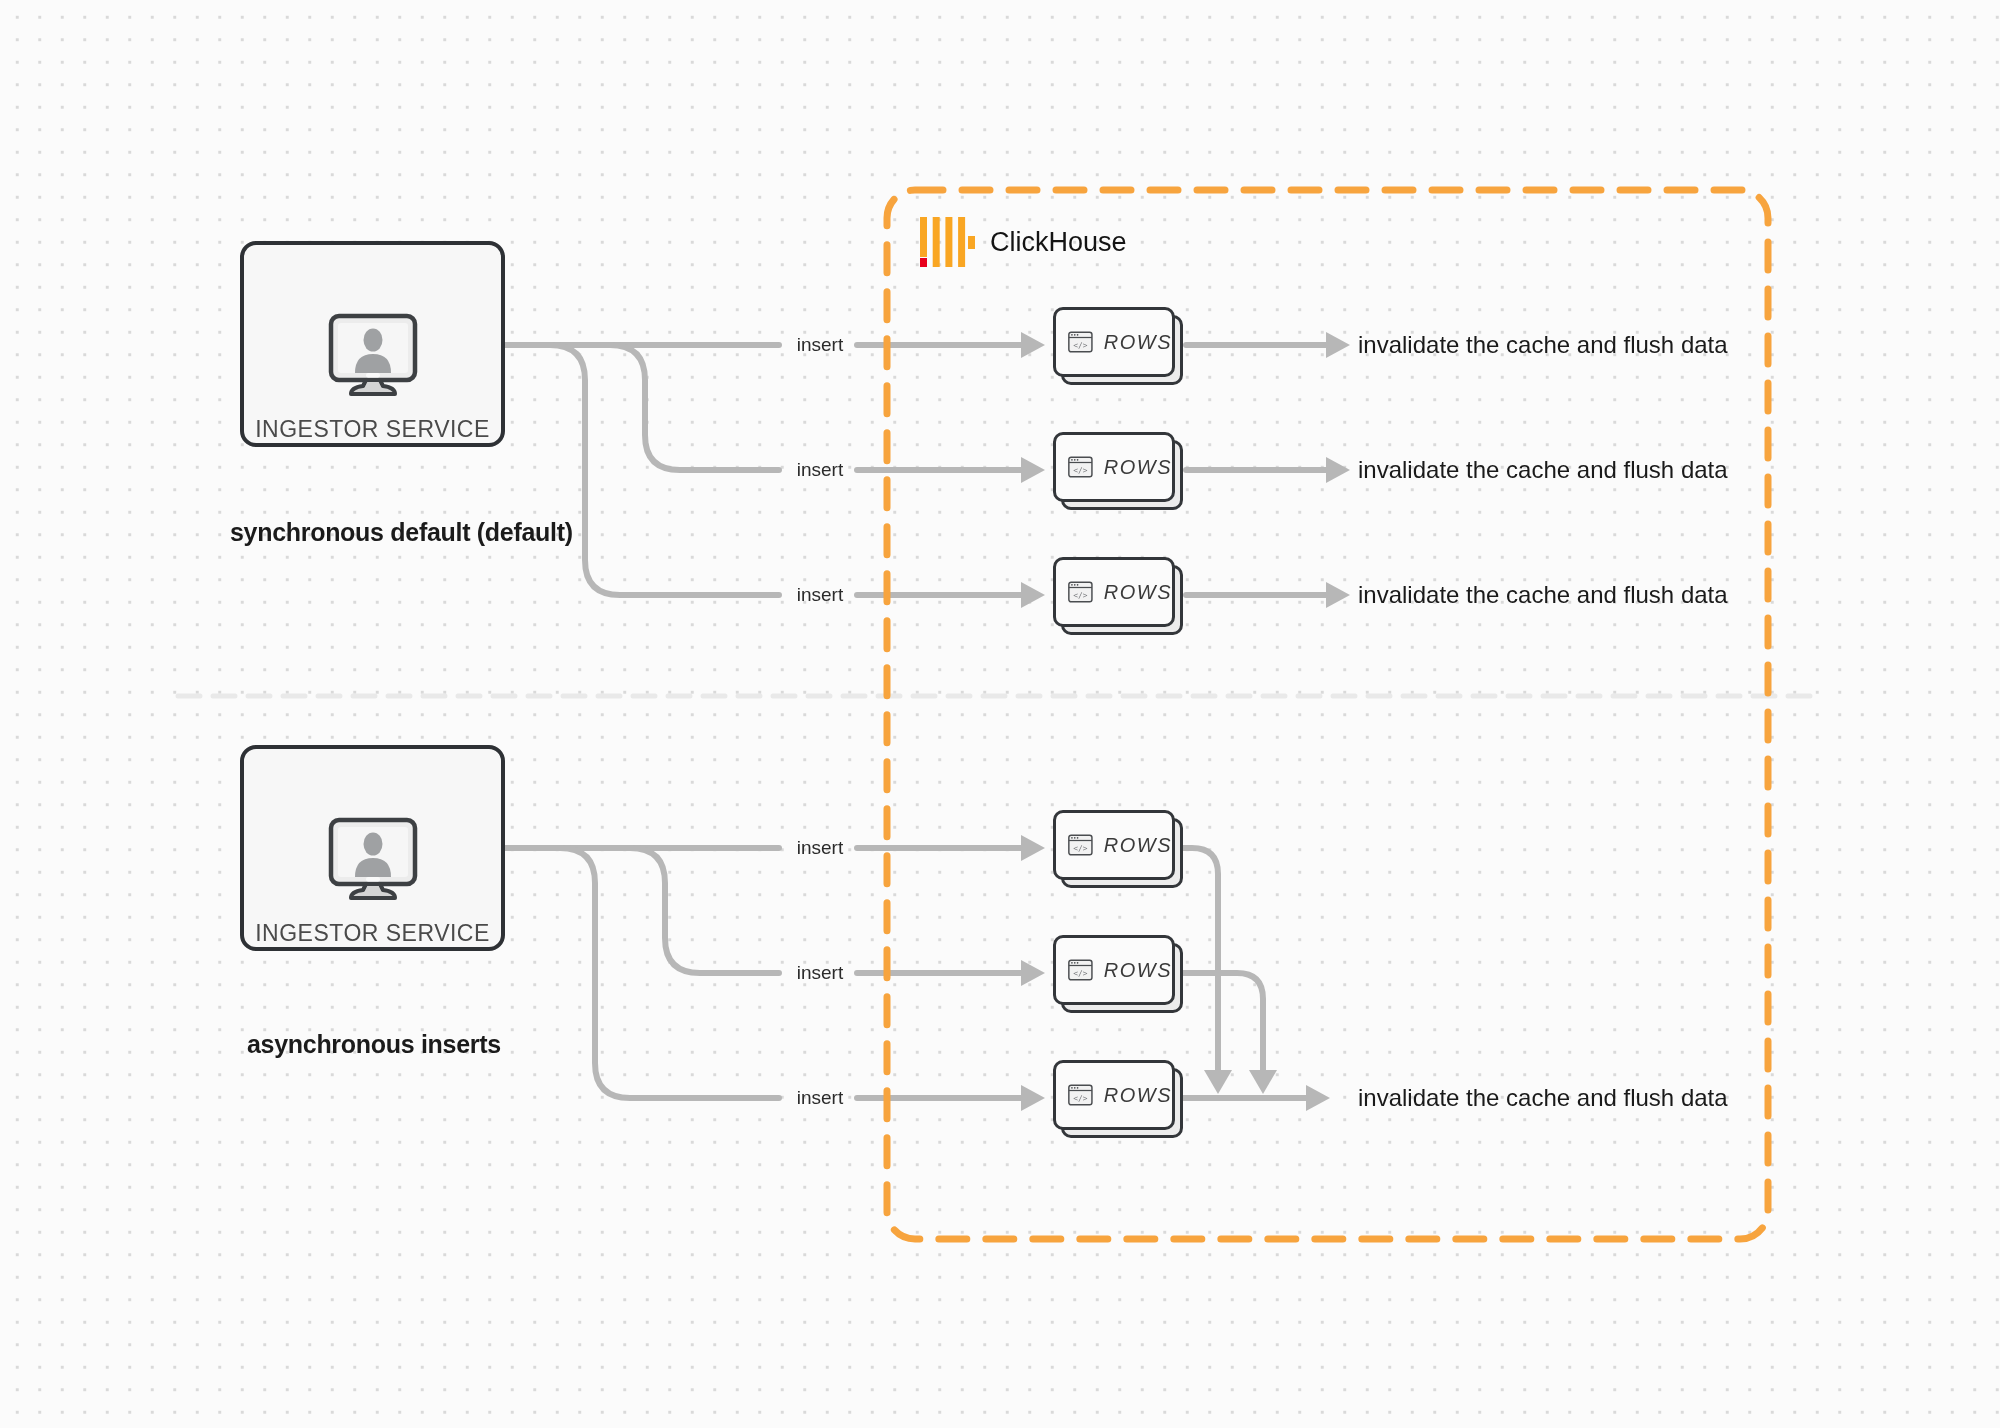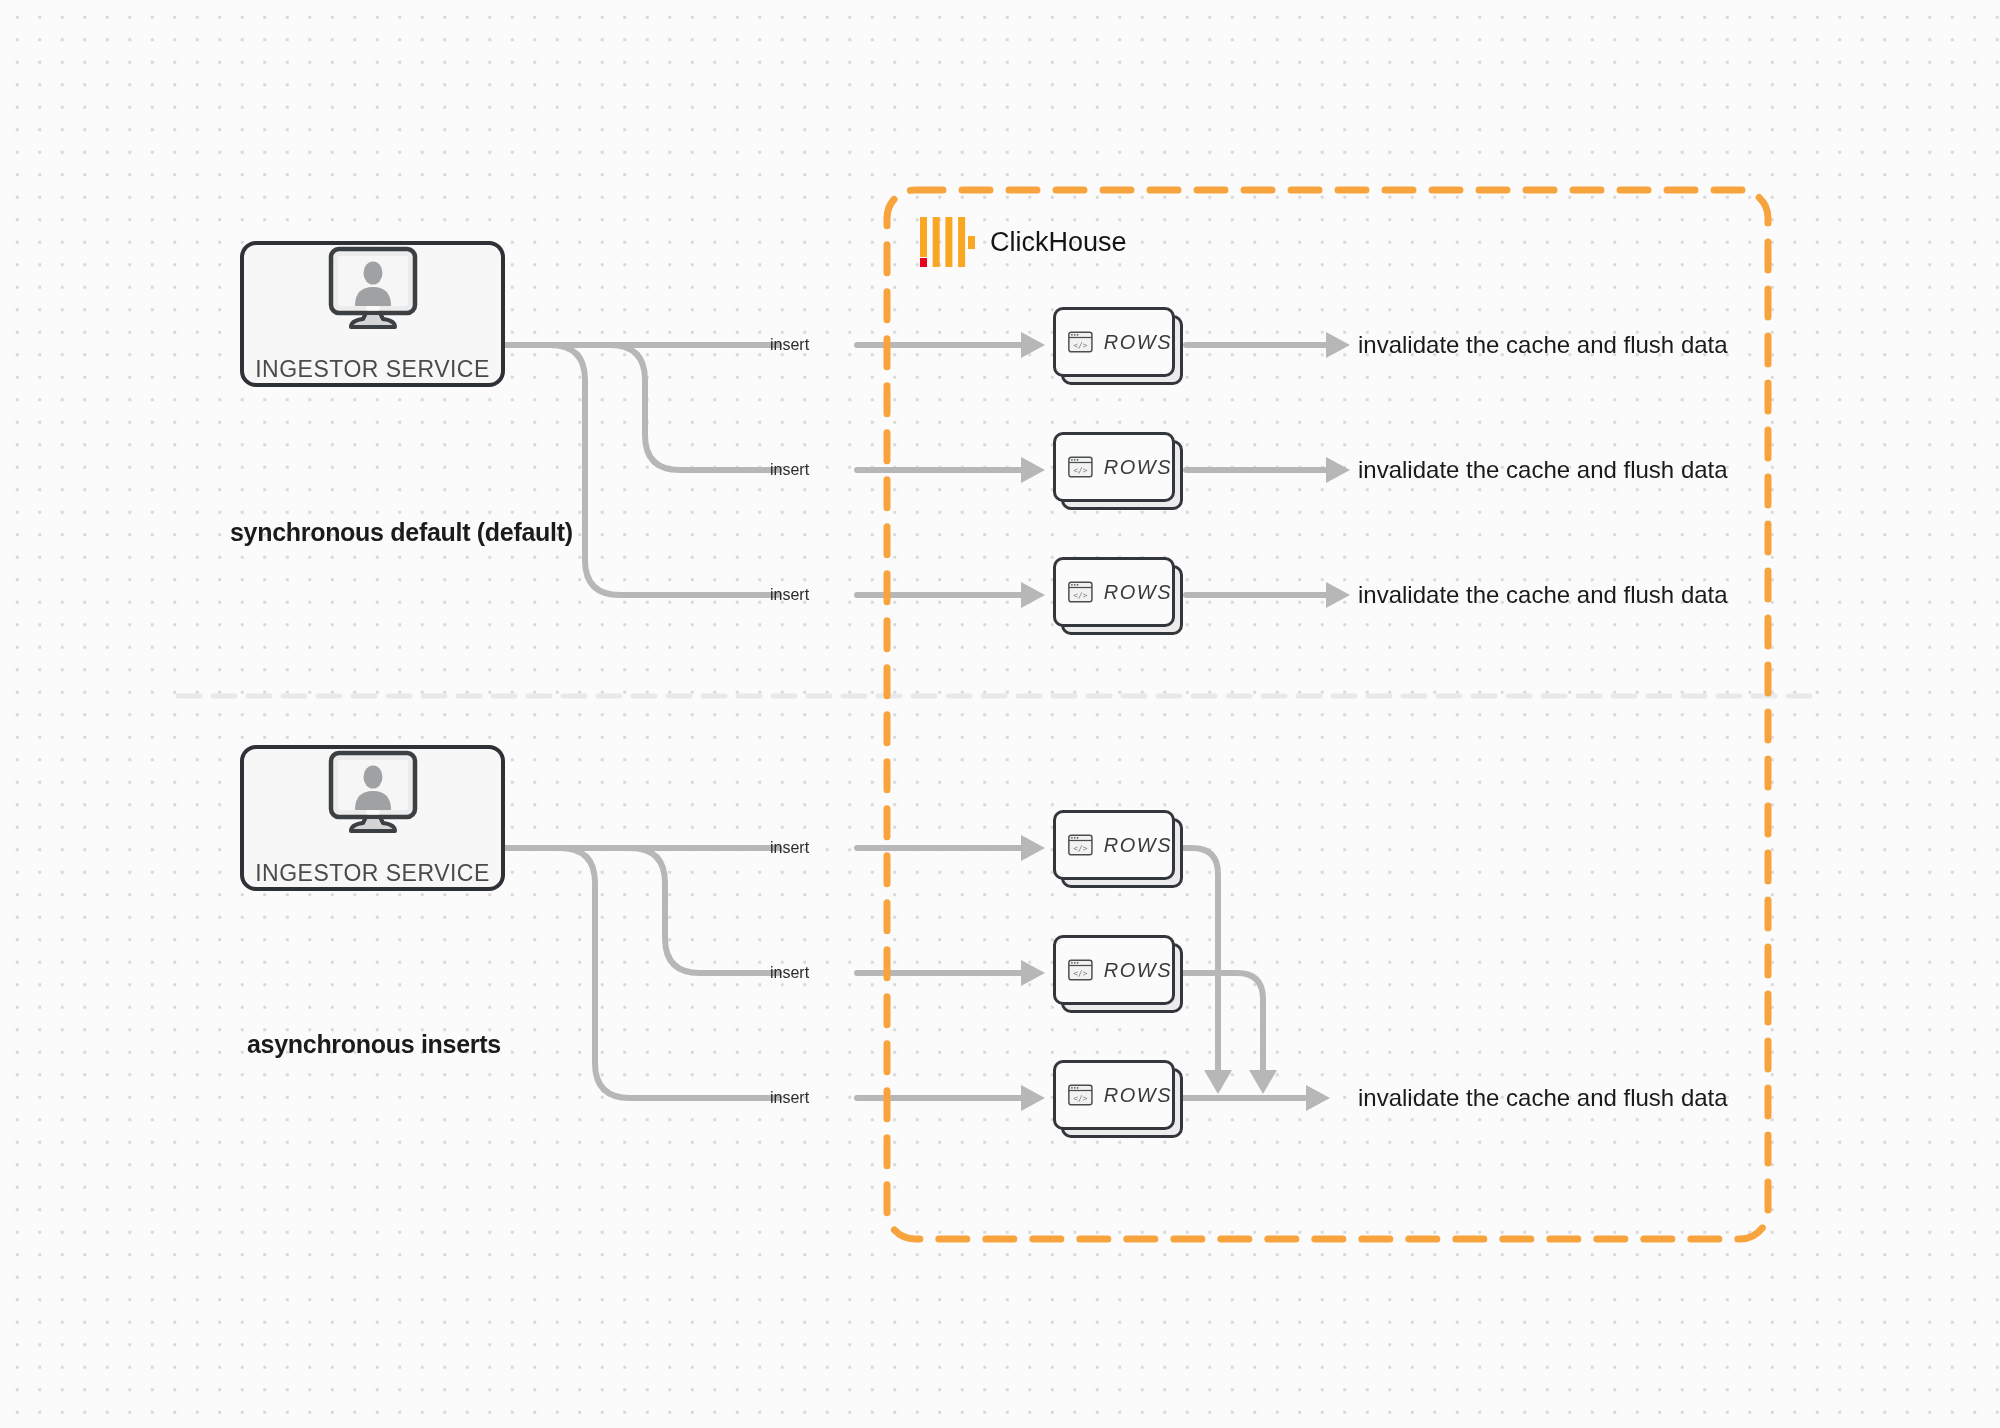--- a/index.html
+++ b/index.html
@@ -11,40 +11,40 @@
     background-color:#fbfbfb;
     background-image:radial-gradient(circle, #d9d9d9 1.6px, transparent 1.8px);
     background-size:22.5px 22.5px;
     background-position:6px 6px;
   }
   svg.wires{position:absolute;left:0;top:0;z-index:1;}
   .node{position:absolute;z-index:2;}
 
   
   .ingestor-box{
-    width:265px;height:146px;
+    width:265px;height:206px;
     box-sizing:border-box;
     background:#f7f7f7;
     border:4px solid #2e3135;
     border-radius:16px;
-    display:flex;flex-direction:column;align-items:center;justify-content:space-between;
+    display:flex;flex-direction:column;align-items:center;justify-content:flex-end;
     gap:14px;
   }
   .ingestor-label{
     font-size:23px;color:#4a4a4a;letter-spacing:0.5px;white-space:nowrap;
   }
 
   .section-title{
     font-size:25px;font-weight:700;color:#1b1b1b;letter-spacing:-0.3px;white-space:nowrap;
   }
 
   
   .insert-label{
-    width:100px;text-align:left;line-height:32px;
-    font-size:16px;color:#2b2b2b;
+    width:100px;text-align:center;line-height:32px;
+    font-size:19px;color:#2b2b2b;
   }
   .invalidate-label{
     line-height:32px;font-size:24px;color:#1a1a1a;white-space:nowrap;text-align:right;
   }
 
   
   .rows-card{width:130px;height:80px;}
   .rows-card .card-back{
     position:absolute;left:8px;top:8px;width:122px;height:70px;
     box-sizing:border-box;background:#ececec;border:3px solid #33363a;border-radius:10px;

